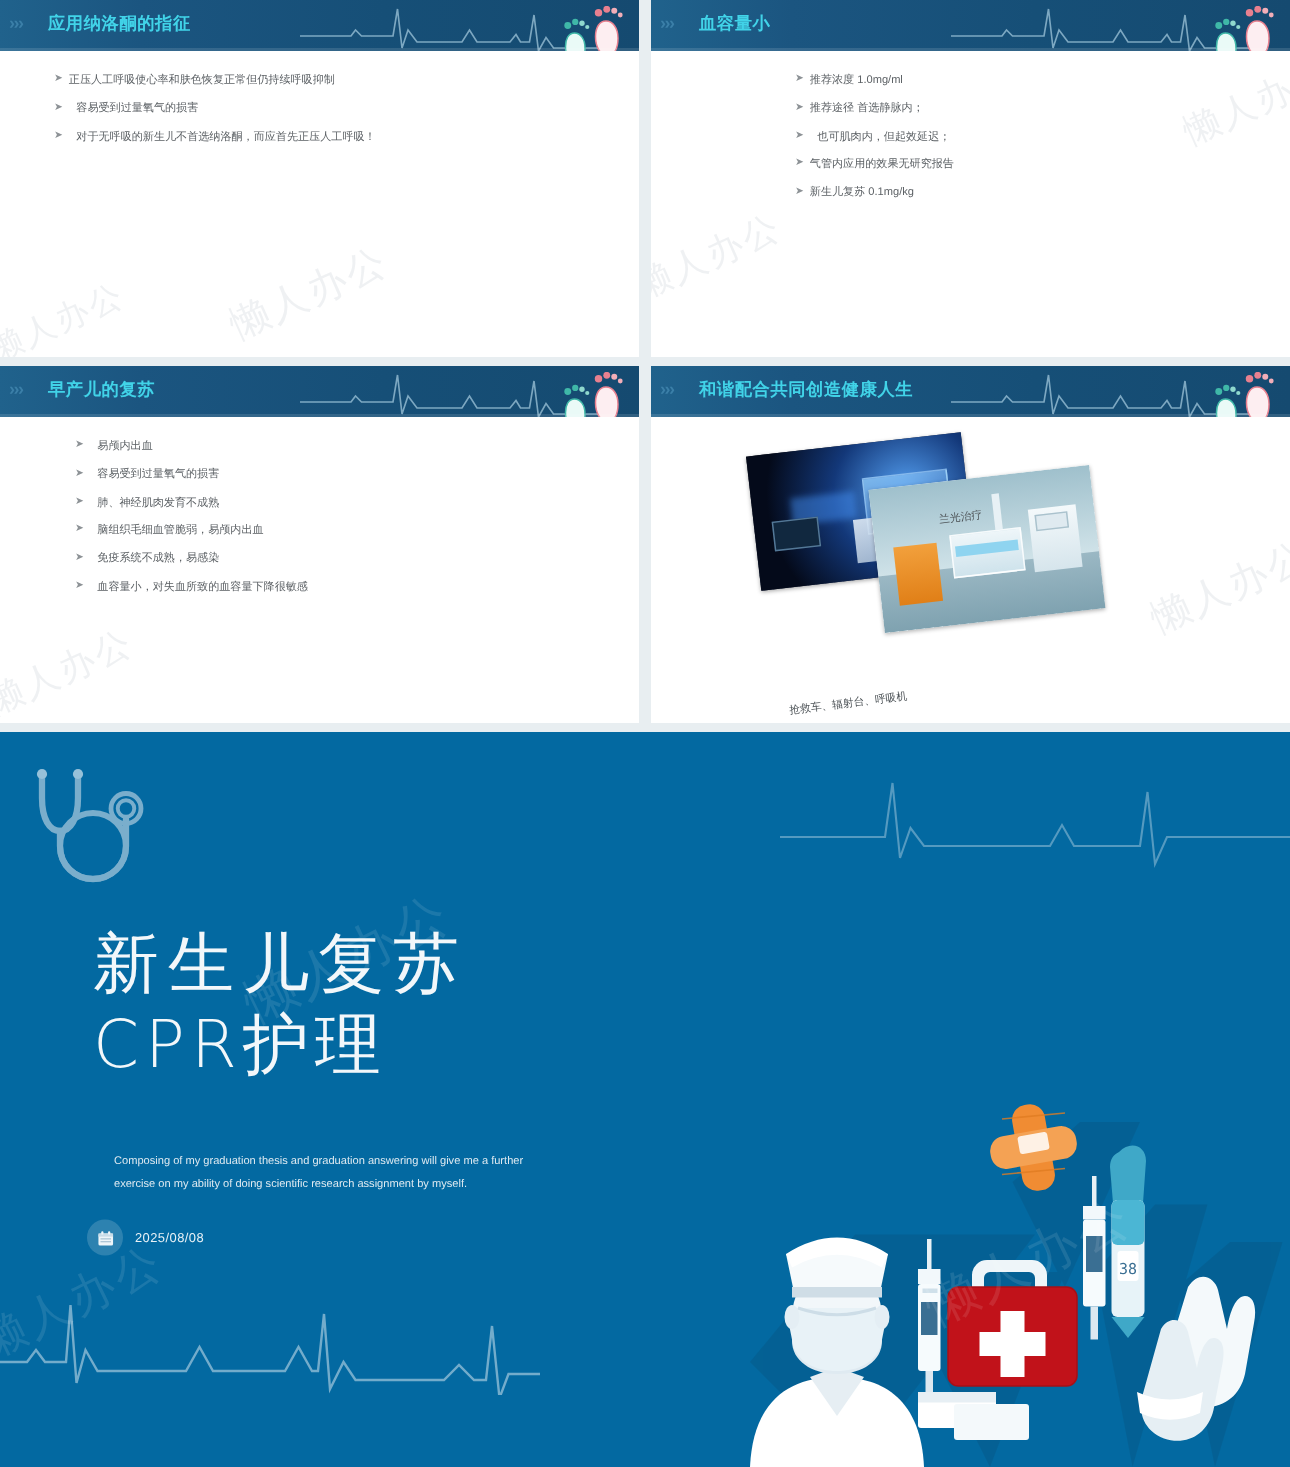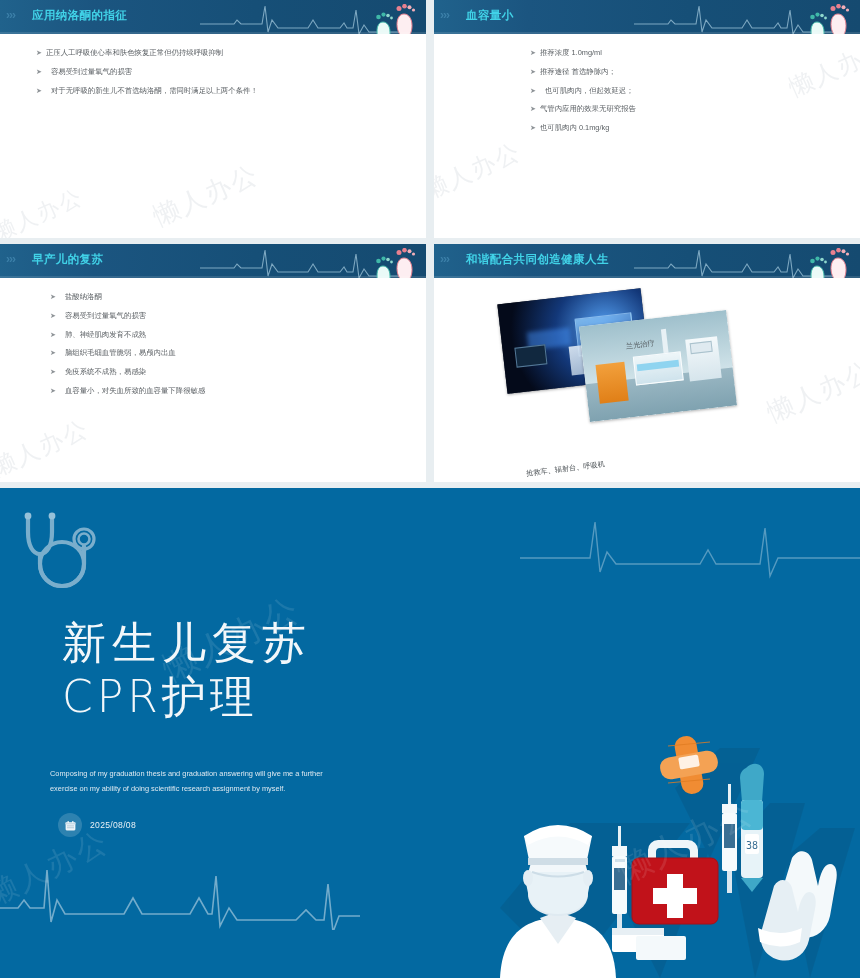--- a/index.html
+++ b/index.html
@@ -169,21 +169,21 @@
   .hero-ecg{ position:absolute; pointer-events:none; opacity:.55; }
   .steth{ position:absolute; left:8px; top:14px; width:110px; height:110px; opacity:.72; }
   .hero-title{
     position:absolute; left:62px; top:128px;
     color:#f2f7fa; font-size:44px; line-height:1.22;
     font-family:"DejaVu Sans","Liberation Sans",sans-serif;
     font-weight:300; letter-spacing:6px; white-space:nowrap;
   }
   .hero-title .l2{ display:block; letter-spacing:4px; }
   .hero-sub{
-    position:absolute; left:50px; top:278px; width:300px;
+    position:absolute; left:76px; top:278px; width:300px;
     color:#dfeaf1; font-size:7.4px; line-height:2.05;
   }
   .hero-date-row{
     position:absolute; left:58px; top:325px;
     display:flex; align-items:center;
   }
   .cal-badge{
     width:24px; height:24px; border-radius:50%;
     background:rgba(255,255,255,.17);
     display:flex; align-items:center; justify-content:center;
@@ -232,21 +232,21 @@
       <div class="bul">
           <span class="mk">➤</span>
           <span class="tx">正压人工呼吸使心率和肤色恢复正常但仍持续呼吸抑制</span>
         </div>
       <div class="bul gap">
           <span class="mk">➤</span>
           <span class="tx">容易受到过量氧气的损害</span>
         </div>
       <div class="bul gap">
           <span class="mk">➤</span>
-          <span class="tx">对于无呼吸的新生儿不首选纳洛酮，需同时满足以上两个条件！</span>
+          <span class="tx">对于无呼吸的新生儿不首选纳洛酮，而应首先正压人工呼吸！</span>
         </div>
     </div>
     <div class="wm" style="left:150px; top:178px;">懒人办公</div>
     <div class="wm" style="left:-10px; top:200px; font-size:22px;">懒人办公</div>
   </div>
 
   <div class="slide s2">
     <div class="slide-header">
       <span class="chev">›››</span>
       <span class="title">血容量小</span>
@@ -281,21 +281,21 @@
       <div class="bul gap">
           <span class="mk">➤</span>
           <span class="tx">也可肌肉内，但起效延迟；</span>
         </div>
       <div class="bul">
           <span class="mk">➤</span>
           <span class="tx">气管内应用的效果无研究报告</span>
         </div>
       <div class="bul">
           <span class="mk">➤</span>
-          <span class="tx">也可肌肉内  0.1mg/kg</span>
+          <span class="tx">新生儿复苏  0.1mg/kg</span>
         </div>
     </div>
     <div class="wm" style="left:-14px; top:155px; font-size:24px;">懒人办公</div>
     <div class="wm" style="left:352px; top:52px; font-size:24px;">懒人办公</div>
   </div>
 
   <div class="slide s3">
     <div class="slide-header">
       <span class="chev">›››</span>
       <span class="title">早产儿的复苏</span>
@@ -314,21 +314,21 @@
             <circle cx="32.5" cy="2.2" r="2.3" fill="#e8808f"></circle>
           <circle cx="37.5" cy="3.2" r="2" fill="#f2aeb8"></circle>
             <circle cx="41.5" cy="6" r="1.6" fill="#f2aeb8"></circle>
         </g>
       </svg>
       <div class="hdr-underline"></div>
     </div>
     <div class="bullets ind3">
       <div class="bul gap">
           <span class="mk">➤</span>
-          <span class="tx">盐酸纳洛酮</span>
+          <span class="tx">易颅内出血</span>
         </div>
       <div class="bul gap">
           <span class="mk">➤</span>
           <span class="tx">容易受到过量氧气的损害</span>
         </div>
       <div class="bul gap">
           <span class="mk">➤</span>
           <span class="tx">肺、神经肌肉发育不成熟</span>
         </div>
       <div class="bul gap">

